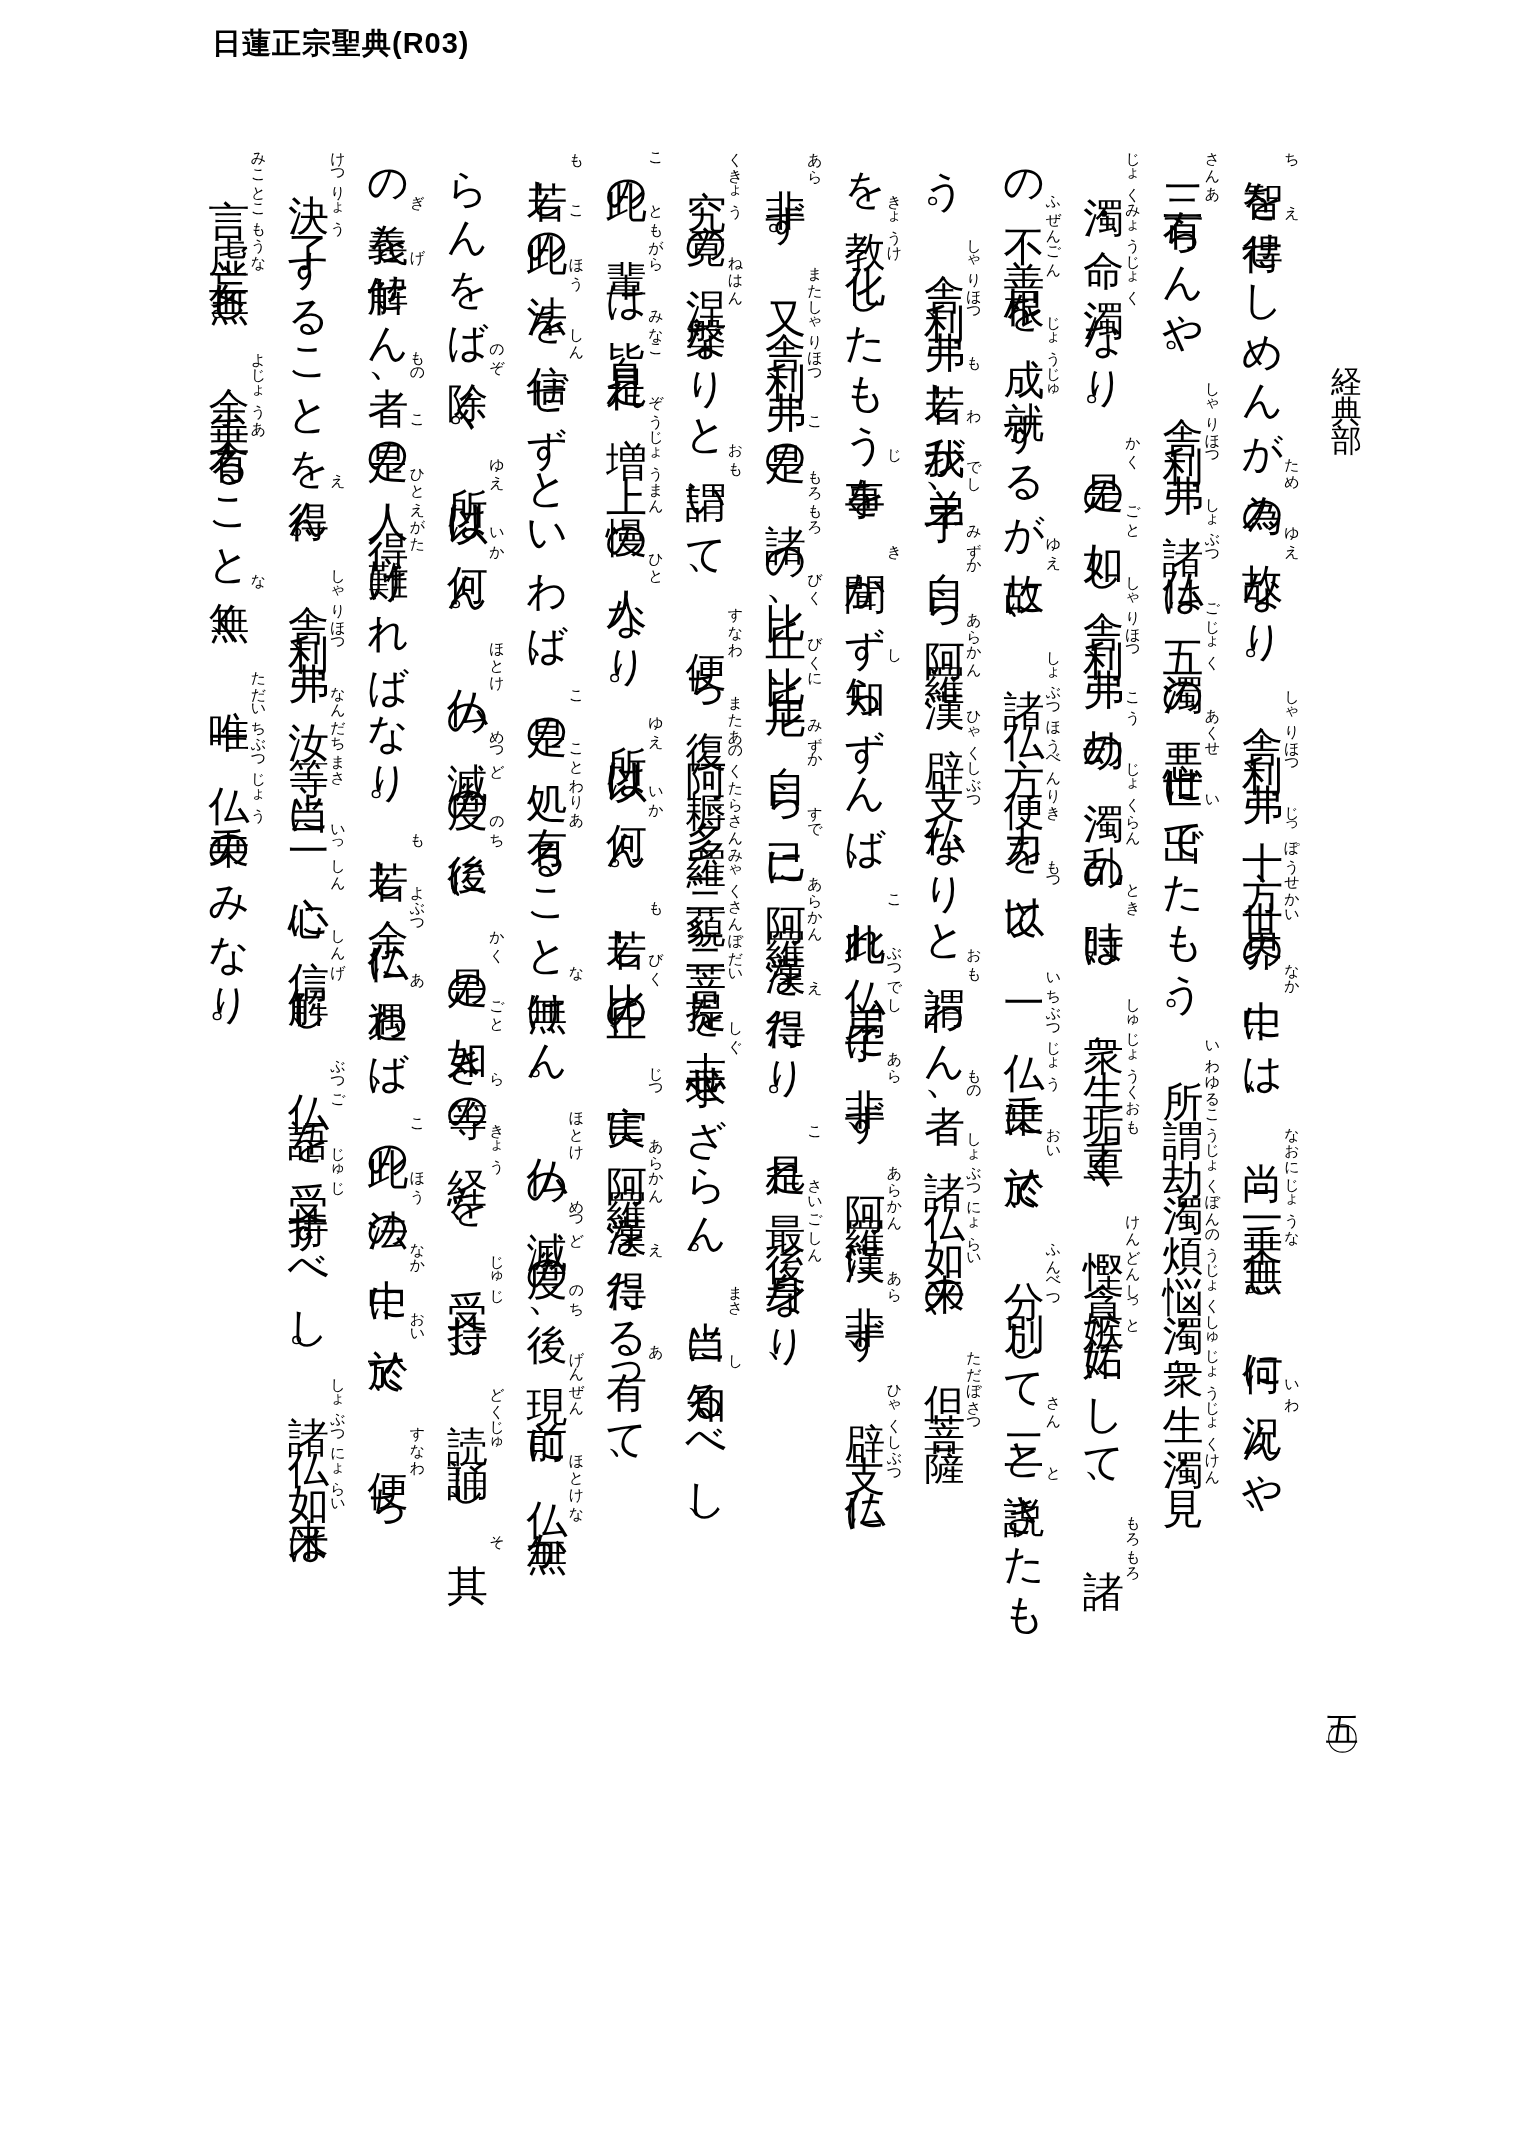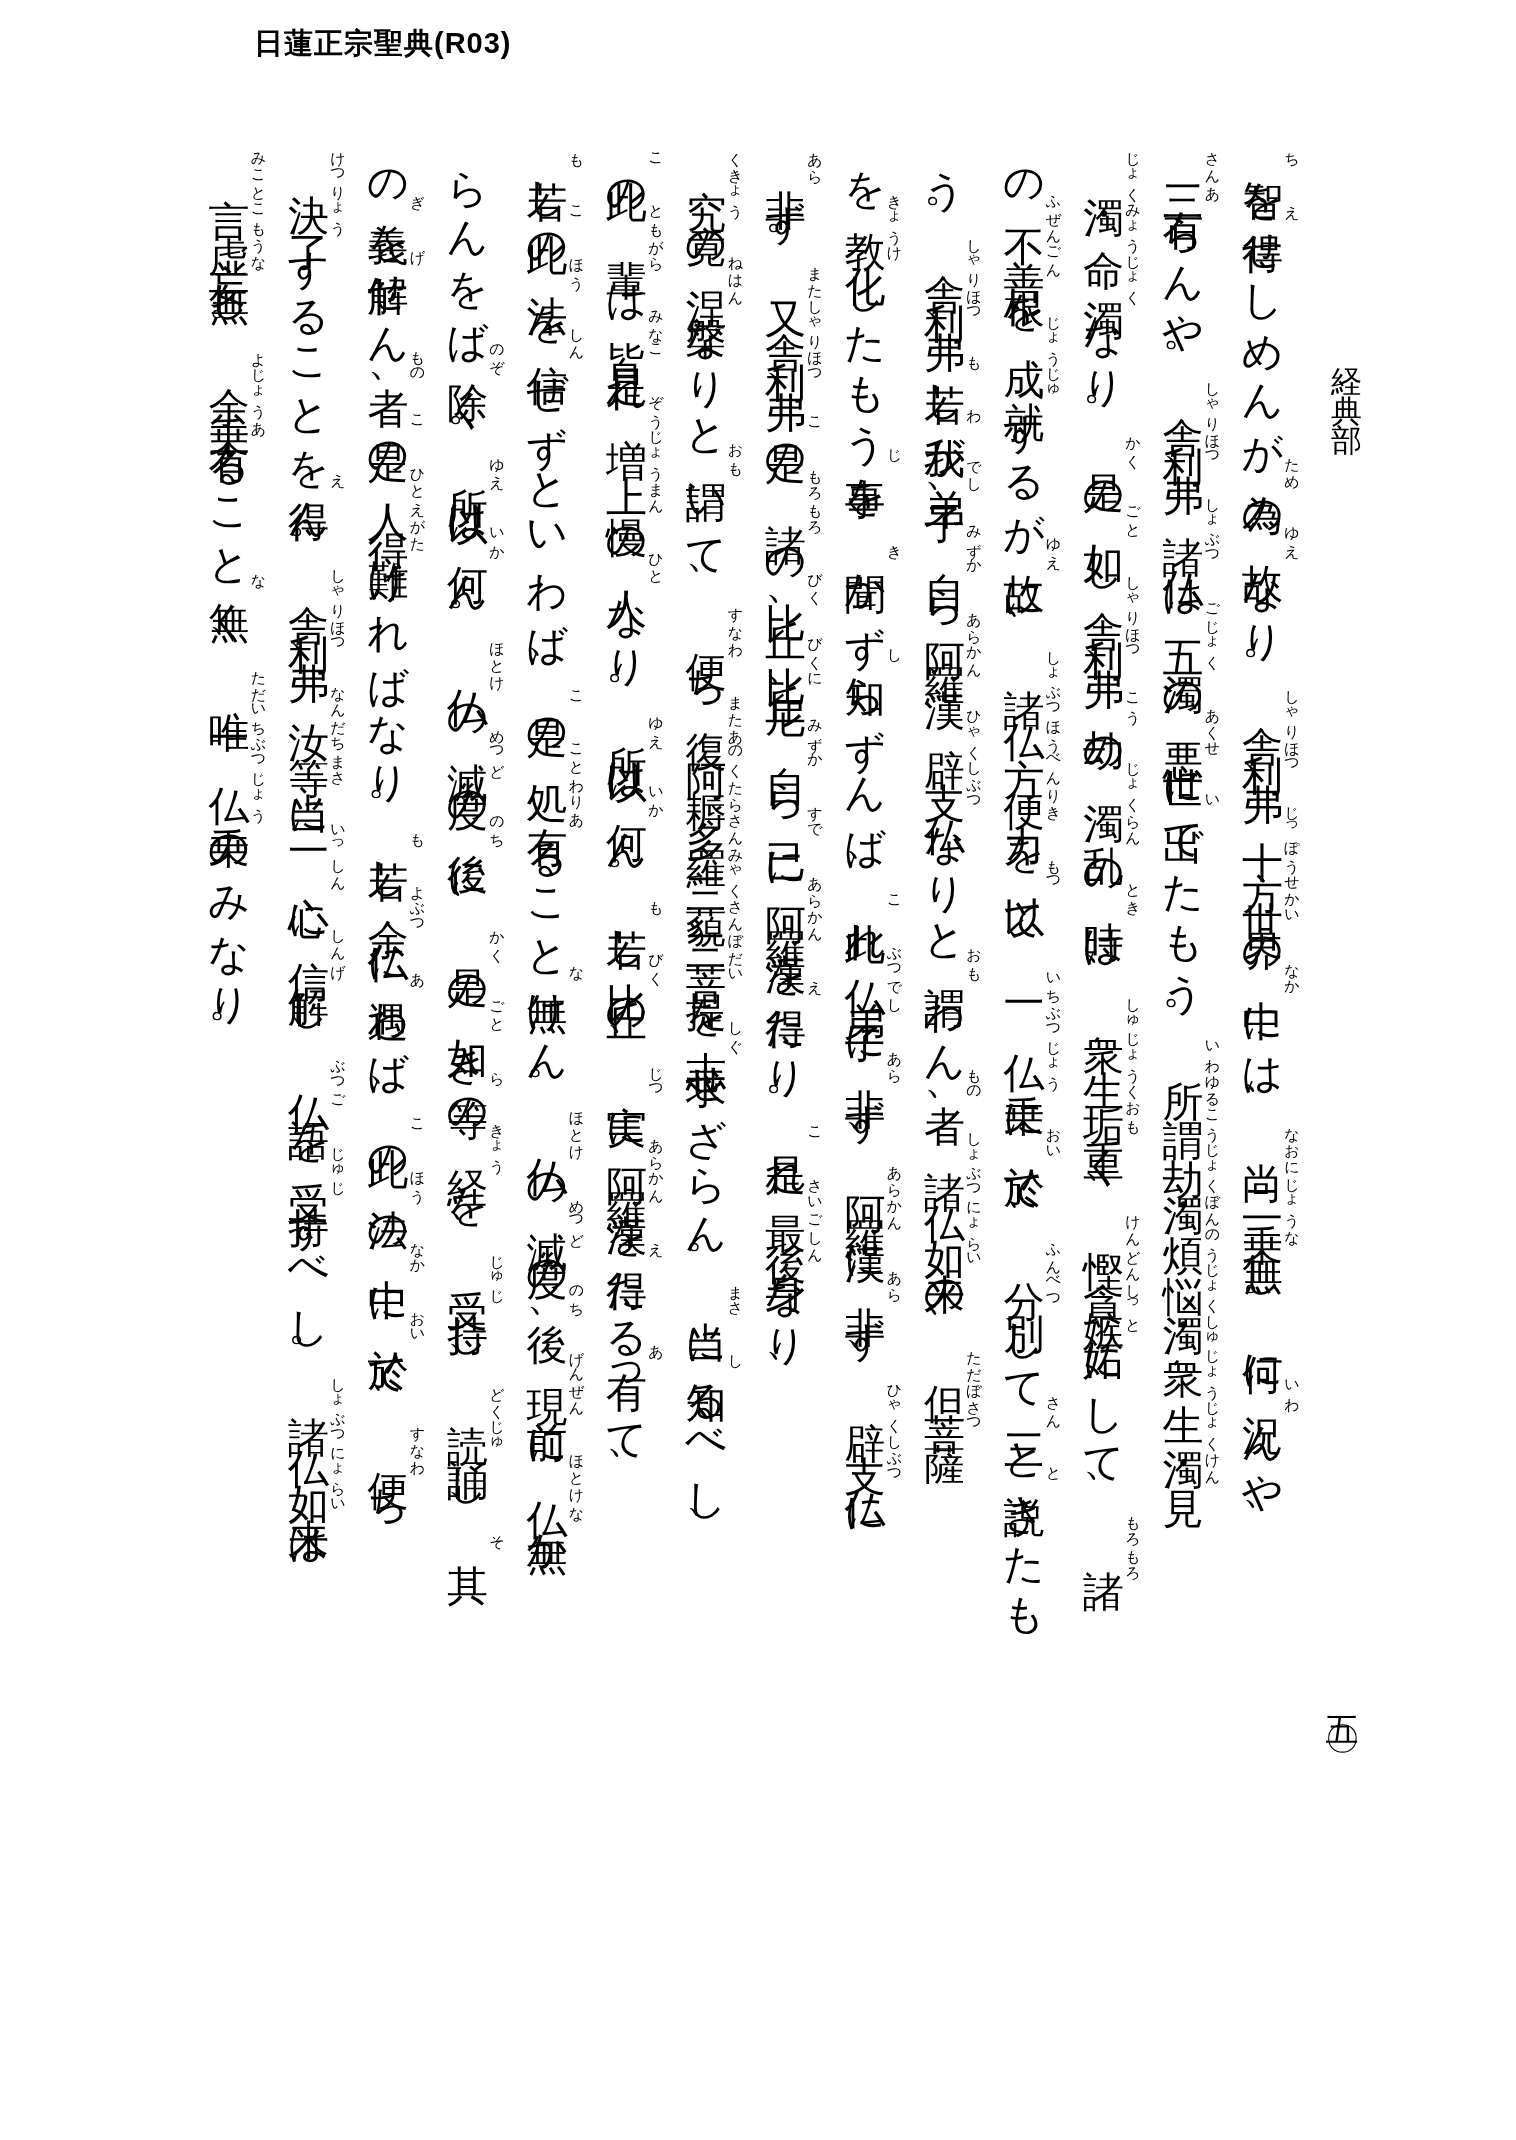--- a/index.html
+++ b/index.html
@@ -3,21 +3,21 @@
 <meta charset="utf-8">
 <style>
   html,body{margin:0;padding:0;background:#e8e8e8;}
   .page{
     position:relative;width:1516px;height:2140px;background:#ffffff;
     overflow:hidden;color:#000;
   }
   .header-title{
     position:absolute;left:212px;top:24px;
     font-family:"Liberation Sans",sans-serif;
-    font-size:29px;font-weight:600;letter-spacing:1px;white-space:nowrap;margin-left:42px;
+    font-size:29px;font-weight:600;letter-spacing:1px;white-space:nowrap;
   }
   .section-label{
     position:absolute;left:1328px;top:344px;
     writing-mode:vertical-rl;text-orientation:upright;
     font-family:"DejaVu Serif",serif;
     font-size:31px;letter-spacing:27px;line-height:38px;
   }
   .page-number{
     position:absolute;left:1322px;top:1690px;
     writing-mode:vertical-rl;text-orientation:upright;

